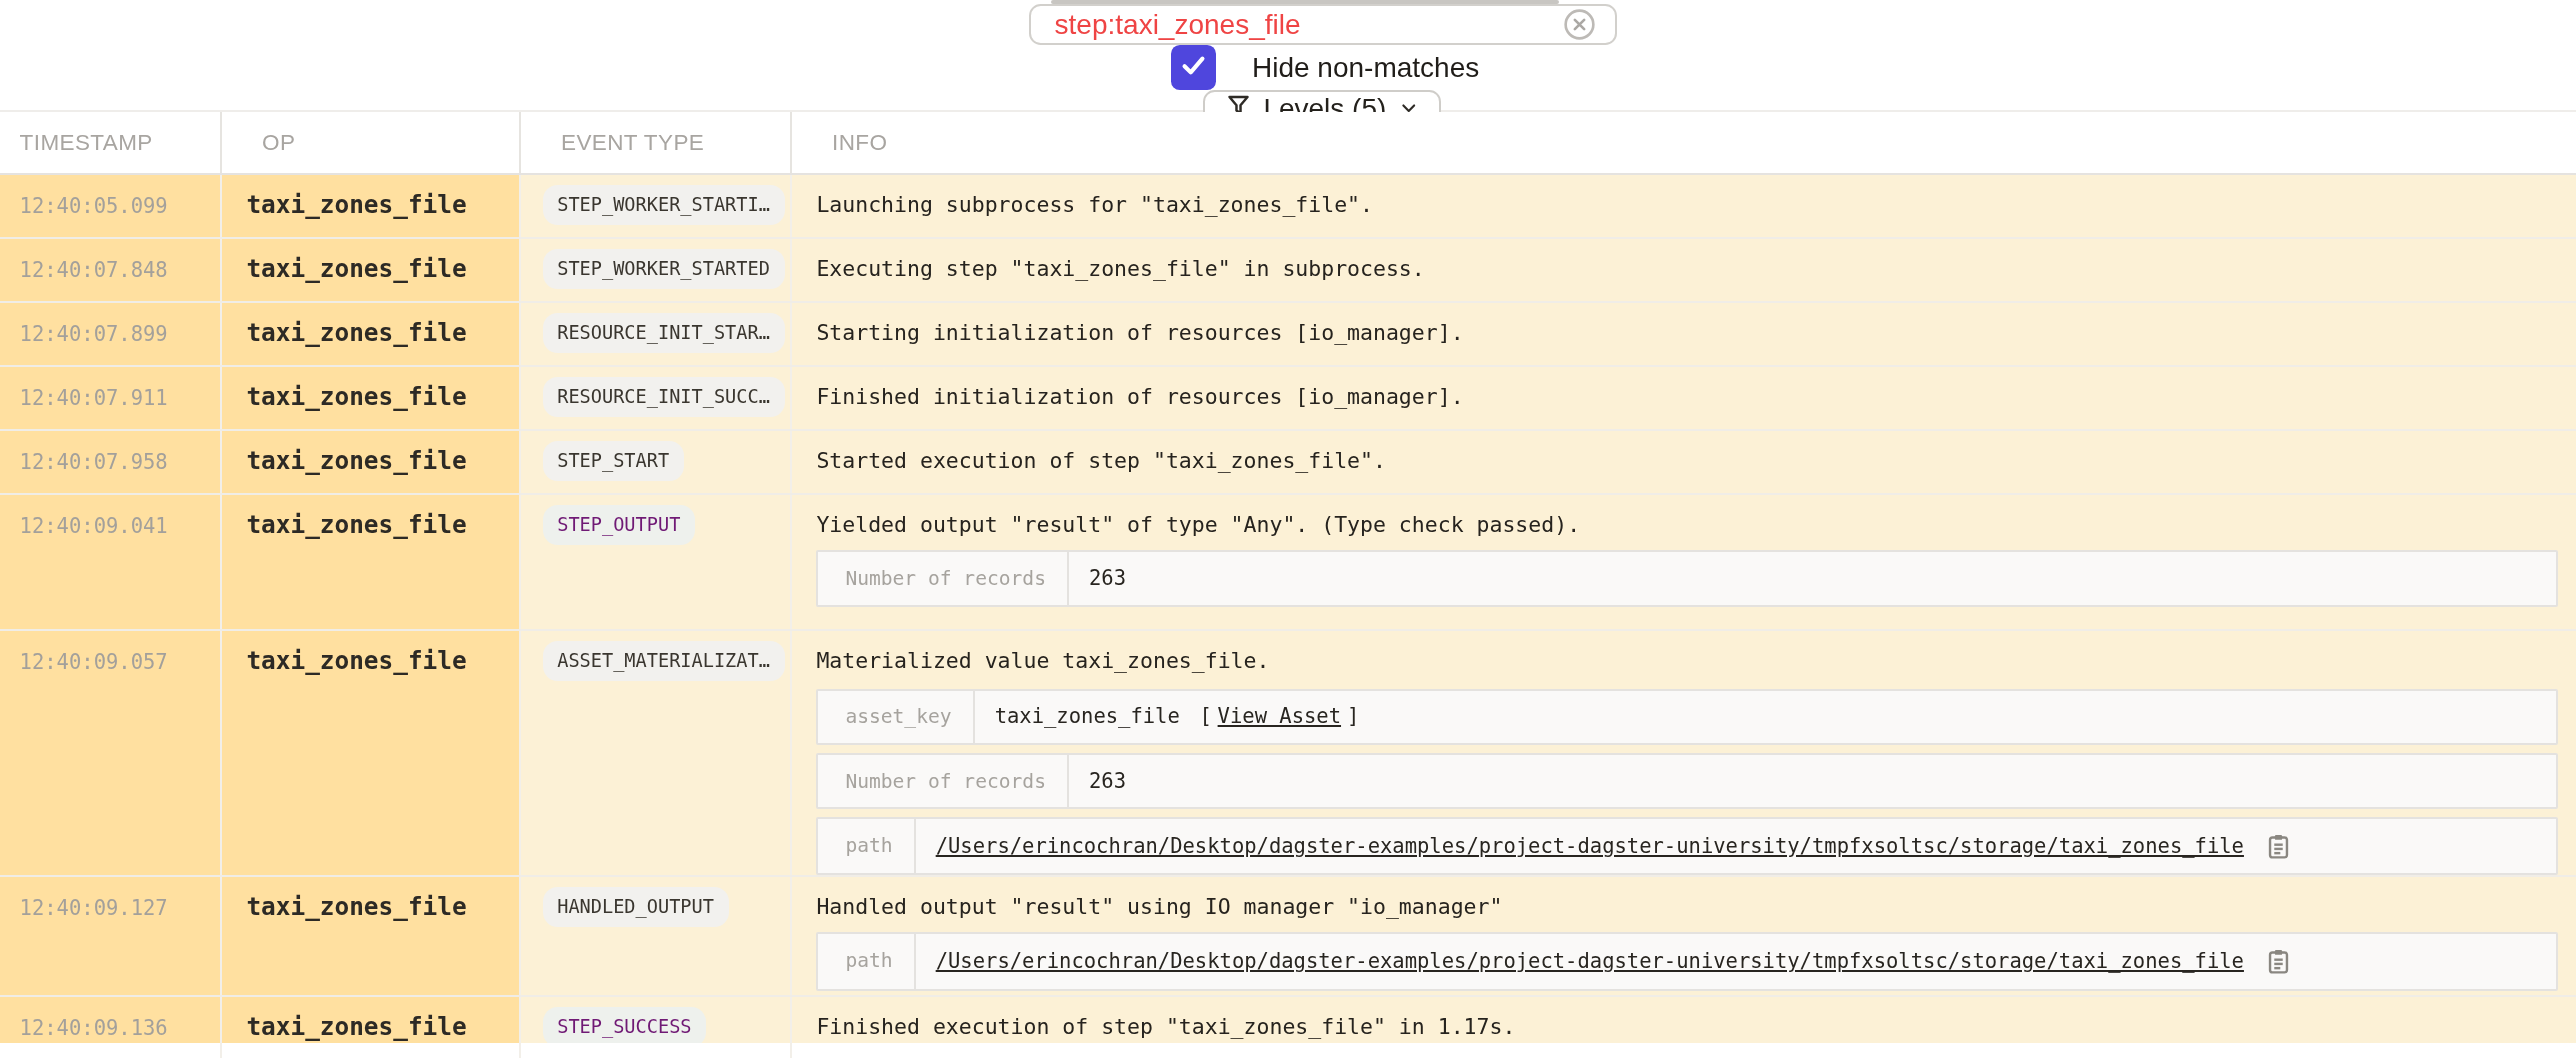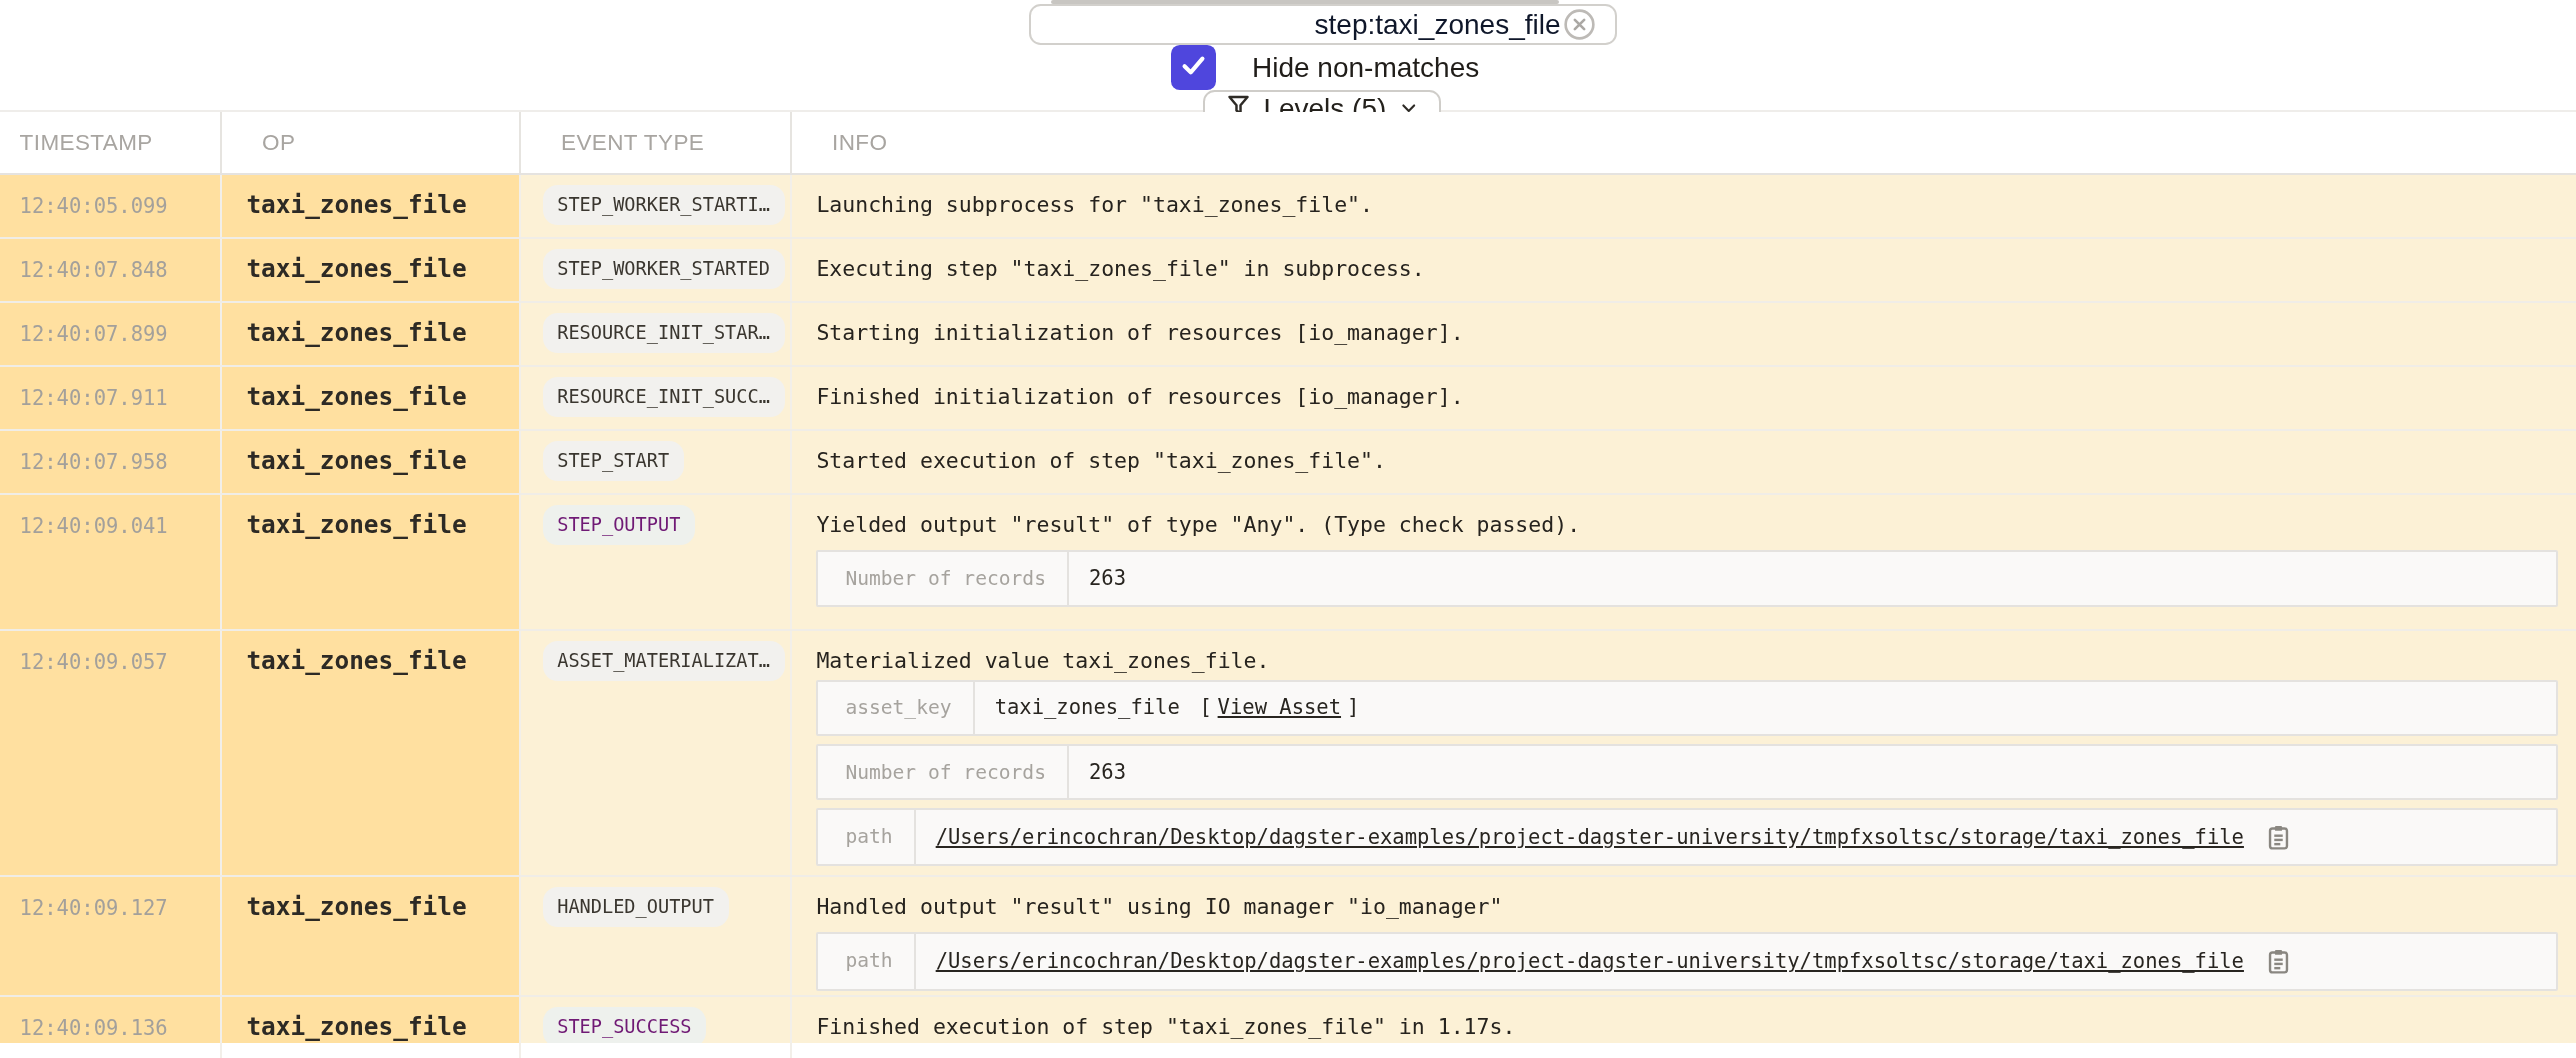--- a/index.html
+++ b/index.html
@@ -12,22 +12,22 @@
   .seg-group { display: inline-flex; height: 61px; border: 2px solid #C8C6C2; border-radius: 11.7px;
                overflow: hidden; background: #fff; }
   .seg { display: flex; align-items: center; gap: 12.7px; padding: 0 25.4px; font-size: 28px;
          color: #3B3731; background: #fff; cursor: pointer; border-left: 2px solid #C8C6C2; }
   .seg:first-child { border-left: none; }
   .seg.active { background: #DBD9D5; }
   .seg svg { display: block; }
 
   .searchbox { margin-left: 37px; width: 588px; height: 61px; border: 2px solid #D2D0CC;
                border-radius: 11.7px; background: #fff; display: flex; align-items: center; padding: 0 17.6px 0 23.5px; }
-  .searchbox input { flex: 1; border: none; outline: none; font-size: 28px; color: #0f172a;
-                     font-family: "Liberation Sans", sans-serif; background: transparent; text-align: right; }
+  .searchbox input { flex: 1; border: none; outline: none; font-size: 28px; color: #ef4444;
+                     font-family: "Liberation Sans", sans-serif; background: transparent; }
   .clear-btn { width: 37px; height: 37px; flex: 0 0 auto; cursor: pointer; display:flex; align-items:center; justify-content:center; }
 
   .chk-wrap { display: flex; align-items: center; margin-left: 41px; gap: 36px; }
   .checkbox { width: 45px; height: 45px; border-radius: 8.8px; background: #4F46DD; display: flex;
               align-items: center; justify-content: center; cursor: pointer; }
   .chk-label { font-size: 28px; color: #201D19; }
 
   .levels-btn { margin-left: 35px; height: 61px; display: flex; align-items: center; gap: 11.7px;
                 border: 2px solid #CFCDC9; border-radius: 11.7px; background: #fff; padding: 0 19.6px; cursor: pointer;
                 font-size: 28px; color: #24211C; }
@@ -220,21 +220,21 @@
       </div>
     </div>
   </div>
 
   <div class="grid-row row" style="height:246px">
     <div class="cell ts mono">12:40:09.057</div>
     <div class="cell op mono">taxi_zones_file</div>
     <div class="cell type"><span class="tag mono">ASSET_MATERIALIZAT…</span></div>
     <div class="cell info mono">
       <div class="msg">Materialized value taxi_zones_file.</div>
-      <div class="meta" style="margin-top:5px">
+      <div class="meta" style="margin-top:14px">
         <div class="meta-label">asset_key</div>
         <div class="meta-value">
           <span>taxi_zones_file</span>
           <span style="margin-left:13.7px">[</span>
             <a class="vlink">View Asset</a>
             <span>]</span>
         </div>
       </div>
       <div class="meta m-records" style="margin-top:7.8px">
         <div class="meta-label">Number of records</div>

